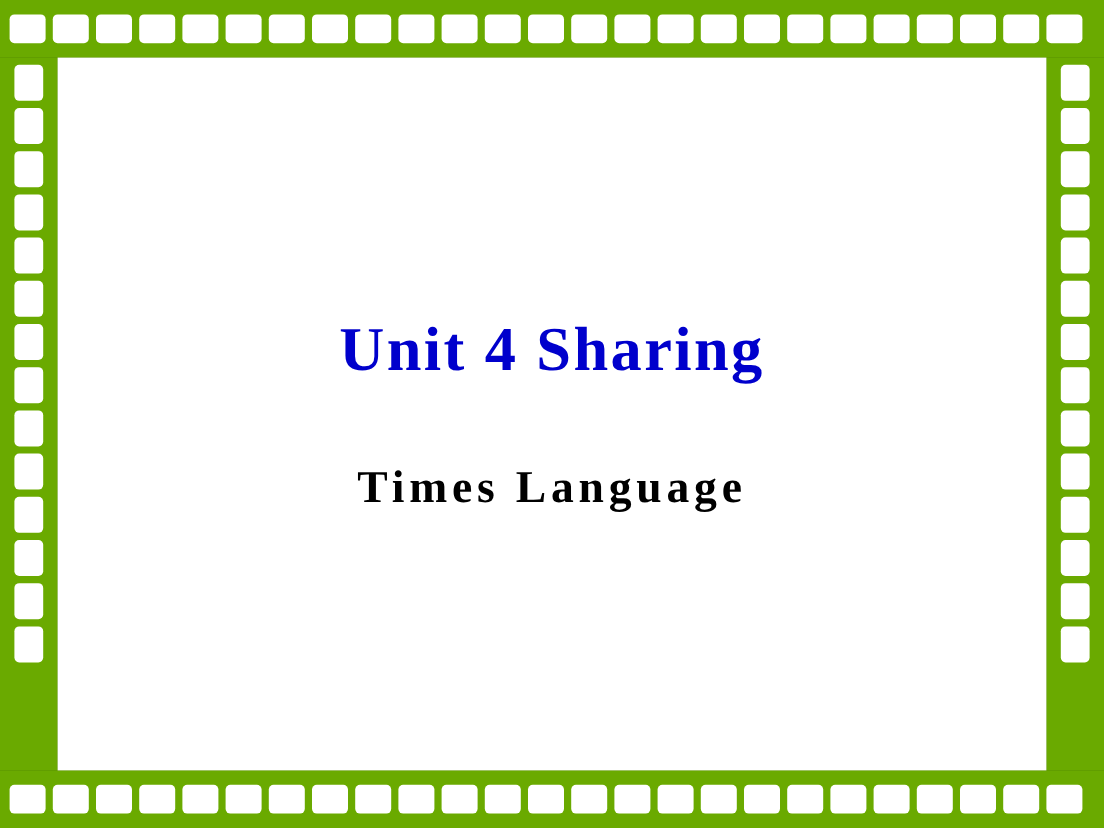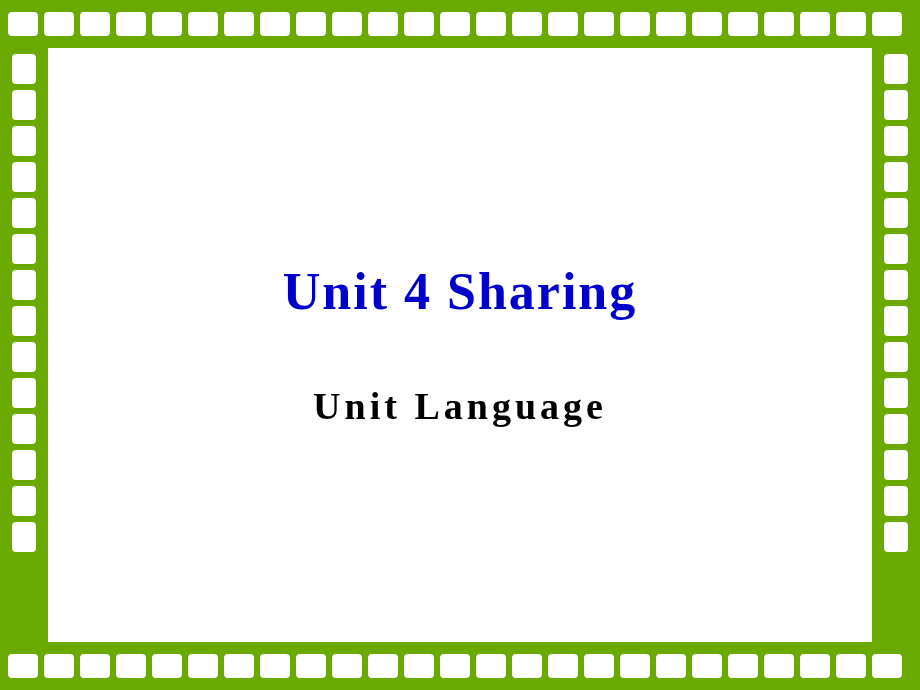--- a/index.html
+++ b/index.html
@@ -213,17 +213,17 @@
     <div class="film-square-vert"></div>
     <div class="film-square-vert"></div>
     <div class="film-square-vert"></div>
     <div class="film-square-vert"></div>
     <div class="film-square-vert"></div>
     <div class="film-square-vert"></div>
   </div>
 
   <div class="white-main">
     <h1 class="main-title">Unit 4   Sharing</h1>
-    <h2 class="sub-title">Unit  Language</h2>
+    <h2 class="sub-title">Times  Language</h2>
 
   </div>
 
 </div>
 
 </body></html>

